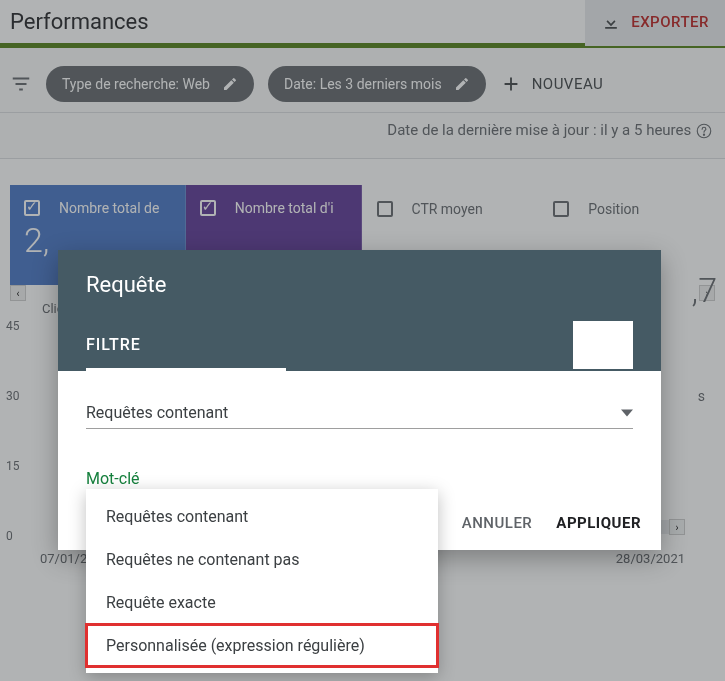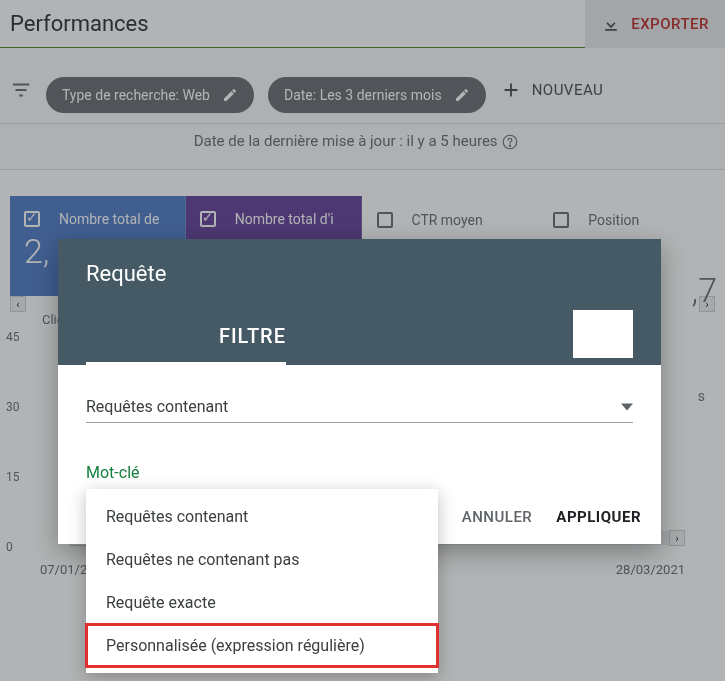--- a/index.html
+++ b/index.html
@@ -1,29 +1,29 @@
 <!DOCTYPE html>
 <html><head>
 <meta charset="utf-8">
 <style>
   * { box-sizing: border-box; margin: 0; padding: 0; font-family: Roboto, Arial, sans-serif; }
   body { width: 725px; height: 681px; background: #fff; overflow: hidden; position: relative; color: #3c4043; }
 
-  .header { display: flex; justify-content: space-between; align-items: center; padding: 0 0 0 10px; height: 48px; border-bottom: 1px solid #4d7c0f; }
+  .header { display: flex; justify-content: space-between; align-items: center; padding: 0 0 0 10px; height: 48px; border-bottom: 5px solid #4d7c0f; }
   .page-title { font-size: 22px; font-weight: 400; color: #202124; }
   .export-btn { display: flex; align-items: center; gap: 10px; background: #e8eaed; padding: 0 16px; height: 48px; font-size: 15px; font-weight: 500; letter-spacing: 0.5px; color: #b91c1c; }
 
   .filter-bar { display: flex; align-items: center; gap: 14px; padding: 18px 10px 10px 10px; background: #fafafa; border-bottom: 1px solid #dadce0; }
   .filter-icon { width: 22px; height: 22px; color: #5f6368; }
-  .chip { background: #5f6368; color: #fff; border-radius: 22px; padding: 10px 16px; display: flex; align-items: center; gap: 12px; font-size: 14px; margin-top: 11px; }
+  .chip { background: #5f6368; color: #fff; border-radius: 22px; padding: 10px 16px; display: flex; align-items: center; gap: 12px; font-size: 14px; }
   .chip svg { width: 16px; height: 16px; fill: #fff; }
   .new-btn { display: flex; align-items: center; gap: 10px; font-size: 15px; font-weight: 400; color: #3c4043; letter-spacing: 0.5px; }
   .new-btn svg { width: 22px; height: 22px; fill: #3c4043; }
 
-  .update-row { text-align: center; padding: 8px 12px 18px 0; background: #fafafa; border-bottom: 1px solid #dadce0; color: #5f6368; font-size: 15px; }
+  .update-row { text-align: right; padding: 8px 12px 18px 0; background: #fafafa; border-bottom: 1px solid #dadce0; color: #5f6368; font-size: 15px; }
   .update-row svg { width: 18px; height: 18px; vertical-align: middle; fill: none; stroke: #5f6368; stroke-width: 1.5; }
 
   .metrics { display: flex; margin: 26px 10px 0 10px; gap: 0; }
   .metric { flex: 1; padding: 12px 14px; min-height: 100px; border-right: 1px solid rgba(255,255,255,0.15); position: relative; }
   .metric.blue { background: #4472c4; color: #fff; }
   .metric.purple { background: #593293; color: #fff; }
   .metric.white { background: #fff; border: 1px solid transparent; color: #5f6368; }
   .metric-check { display: inline-block; width: 16px; height: 16px; border: 2px solid currentColor; border-radius: 2px; margin-right: 8px; vertical-align: middle; position: relative; }
   .metric-check.checked::after { content: "✓"; position: absolute; top: -4px; left: 0px; font-size: 14px; }
   .metric-label { font-size: 14px; vertical-align: middle; margin-left: 7px; }
@@ -35,25 +35,25 @@
   .chart-area { padding: 18px 10px 10px 40px; position: relative; }
   .y-label { position: absolute; left: 6px; font-size: 12px; color: #5f6368; }
   .axis-title { position: absolute; left: 42px; top: 0; font-size: 13px; color: #5f6368; }
   .x-scroll { display: flex; align-items: center; margin: 0 30px; }
   .x-scroll .track { flex: 1; height: 14px; background: #e8eaed; }
   .x-scroll button { background: #f1f3f4; border: 1px solid #ccc; width: 16px; height: 16px; font-size: 10px; }
   .x-dates { display: flex; justify-content: space-between; padding: 6px 40px 0 40px; font-size: 13px; color: #5f6368; }
 
   .overlay { position: absolute; inset: 0; background: rgba(60,64,67,0.4); z-index: 5; }
 
-  .dialog { position: absolute; top: 239px; left: 58px; width: 603px; background: #fff; z-index: 10; box-shadow: 0 8px 24px rgba(0,0,0,0.3); }
+  .dialog { position: absolute; top: 250px; left: 58px; width: 603px; background: #fff; z-index: 10; box-shadow: 0 8px 24px rgba(0,0,0,0.3); }
   .dialog-header { background: #455a64; color: #fff; padding: 22px 28px 0 28px; }
   .dialog-title { font-size: 22px; font-weight: 400; margin-bottom: 24px; }
   .dialog-tabs { display: flex; }
-  .dialog-tab { flex: 0 0 200px; text-align: right; padding: 14px 0; font-size: 20px; font-weight: 500; letter-spacing: 1px; color: #cfd8dc; }
+  .dialog-tab { flex: 0 0 200px; text-align: left; padding: 14px 0; font-size: 16px; font-weight: 500; letter-spacing: 1px; color: #cfd8dc; }
   .dialog-tab.active { color: #fff; border-bottom: 3px solid #fff; }
   .dialog-tab-end { background: #fff; width: 60px; height: 48px; }
 
   .dialog-body { padding: 26px 28px 12px 28px; }
   .select { border-bottom: 1px solid #9e9e9e; padding: 6px 0; display: flex; justify-content: space-between; align-items: center; color: #3c4043; font-size: 16px; }
   .select svg { fill: #5f6368; width: 12px; height: 12px; }
   .input-label { color: #15803d; font-size: 16px; margin-top: 40px; }
 
   .dialog-actions { display: flex; justify-content: flex-end; gap: 24px; padding: 14px 20px 18px 20px; font-size: 15px; font-weight: 500; letter-spacing: 0.5px; }
   .btn-cancel { color: #5f6368; }

